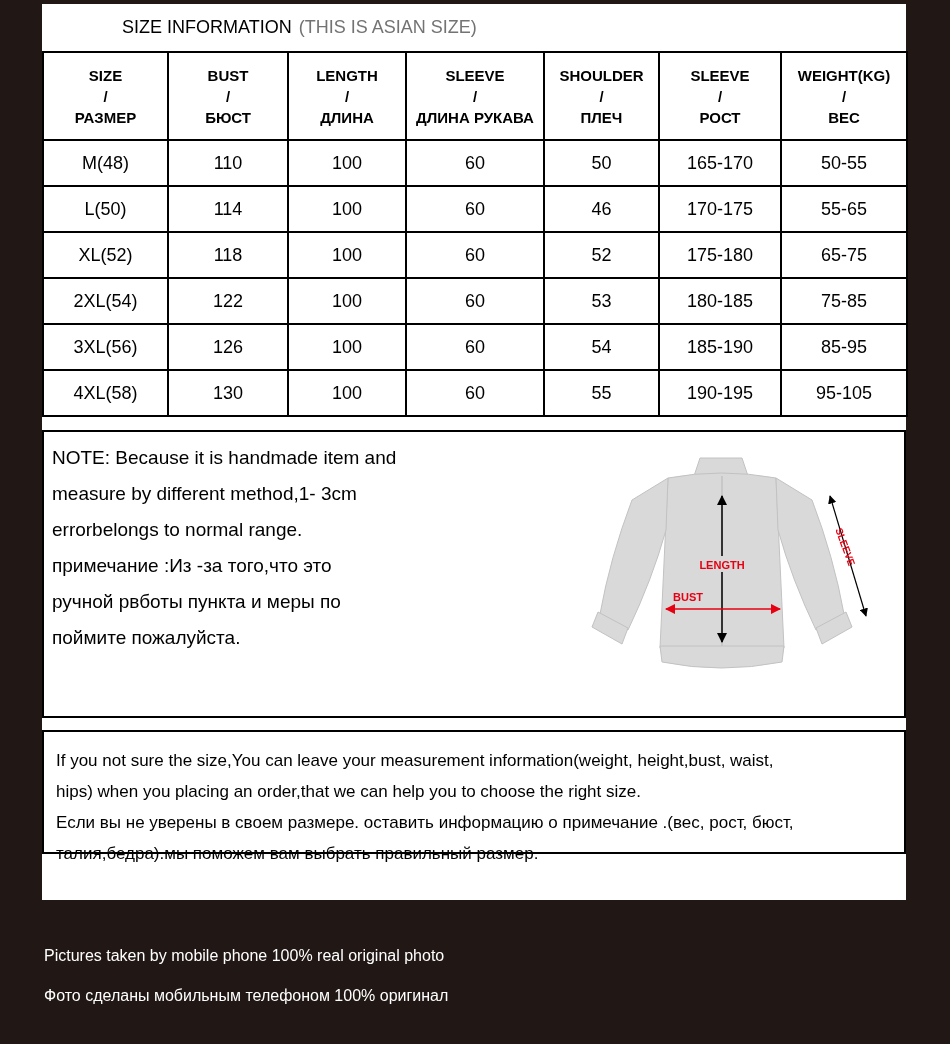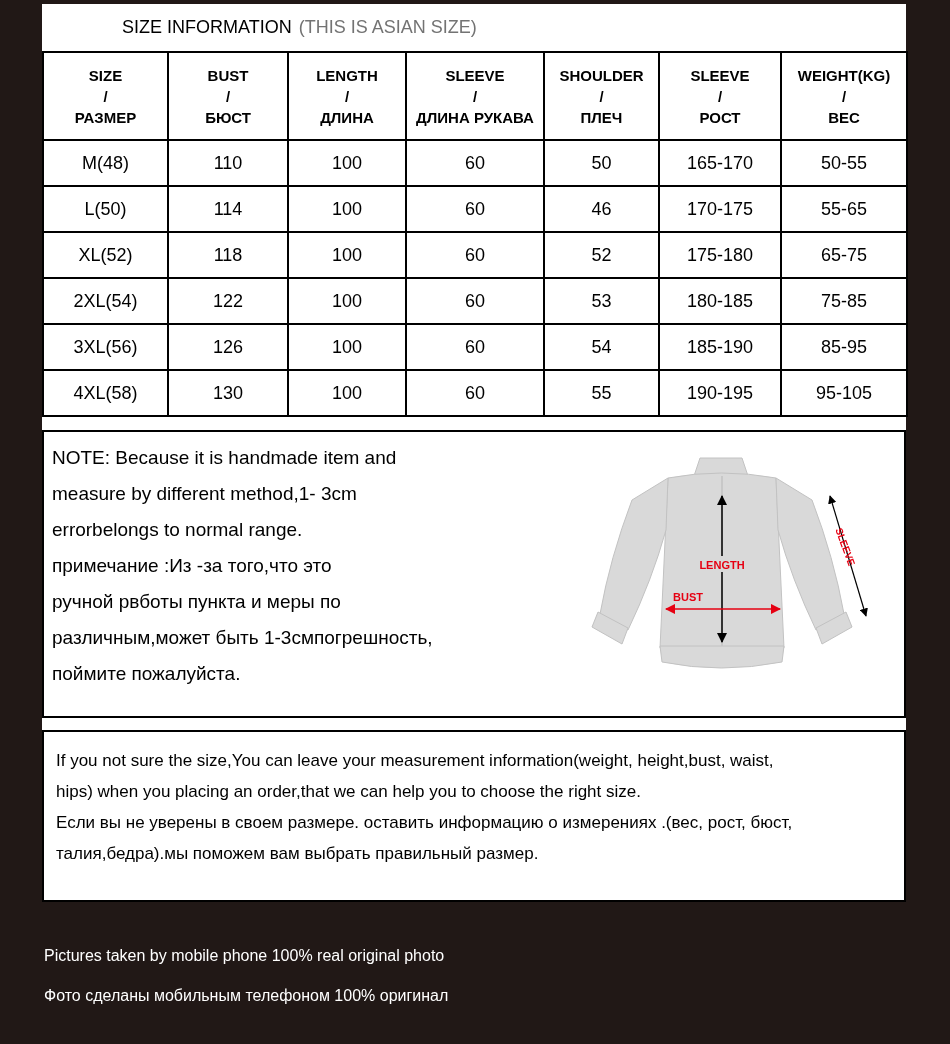--- a/index.html
+++ b/index.html
@@ -35,21 +35,21 @@
     border:2px solid #000; box-sizing:border-box; background:#fff;padding-left:28px;
   }
   .note-text {
     position:absolute; left:8px; top:8px; font-size:19px; line-height:36px; color:#000;
     width:460px;
   }
   .jacket-wrap { position:absolute; right:10px; top:14px; width:340px; height:250px; }
   .jacket-wrap text { font-family:"Liberation Sans", sans-serif; }
   
   .info-box {
-    position:absolute; left:0; top:726px; width:864px; height:172px;
+    position:absolute; left:0; top:726px; width:864px; height:124px;
     border:2px solid #000; box-sizing:border-box; background:#fff;
     padding:13px 8px 0 12px; font-size:17px; line-height:31px; color:#000;
   }
   
   .footer {
     position:absolute; left:44px; top:936px; color:#ffffff;
     font-size:16px; line-height:40px;
   }
 </style>
 </head>
@@ -170,21 +170,20 @@
       </tbody>
     </table>
 
     <div class="note-box">
       <div class="note-text">
         <div>NOTE: Because it is handmade item and</div>
         <div>measure by different method,1- 3cm</div>
         <div>errorbelongs to normal range.</div>
         <div>примечание :Из -за того,что это</div>
         <div>ручной рвботы пункта и меры по</div>
-        <div>различным,может быть 1-3смпогрешность,</div>
         <div>поймите пожалуйста.</div>
       </div>
 
       <div class="jacket-wrap">
         <svg viewBox="0 0 340 250" width="340" height="250">
           <defs>
             <marker id="mb" viewBox="0 0 10 10" refX="9" refY="5" markerWidth="7" markerHeight="7" orient="auto-start-reverse">
               <path d="M0,0 L10,5 L0,10 Z" fill="#000"></path>
             </marker>
             <marker id="mr" viewBox="0 0 10 10" refX="9" refY="5" markerWidth="7" markerHeight="7" orient="auto-start-reverse">
@@ -208,21 +207,21 @@
           <text x="134" y="155" text-anchor="middle" font-size="11" font-weight="bold" fill="#e60012">BUST</text>
           <line x1="276" y1="50" x2="312" y2="170" stroke="#000" stroke-width="1.2" marker-start="url(#mb)" marker-end="url(#mb)"></line>
           <text transform="translate(288,102) rotate(70)" text-anchor="middle" font-size="10" font-weight="bold" fill="#e60012">SLEEVE</text>
         </svg>
       </div>
     </div>
 
     <div class="info-box">
       <div>If you not sure the size,You can leave your measurement information(weight, height,bust, waist,</div>
       <div>hips) when you placing an order,that we can help you to choose the right size.</div>
-      <div>Если вы не уверены в своем размере. оставить информацию о измерениях .(вес, рост, бюст,</div>
+      <div>Если вы не уверены в своем размере. оставить информацию о примечание .(вес, рост, бюст,</div>
       <div>талия,бедра).мы поможем вам выбрать правильный размер.</div>
     </div>
   </div>
 
   <div class="footer">
     <div>Pictures taken by mobile phone 100% real original photo</div>
     <div>Фото сделаны мобильным телефоном 100% оригинал</div>
   </div>
 </div>
 

